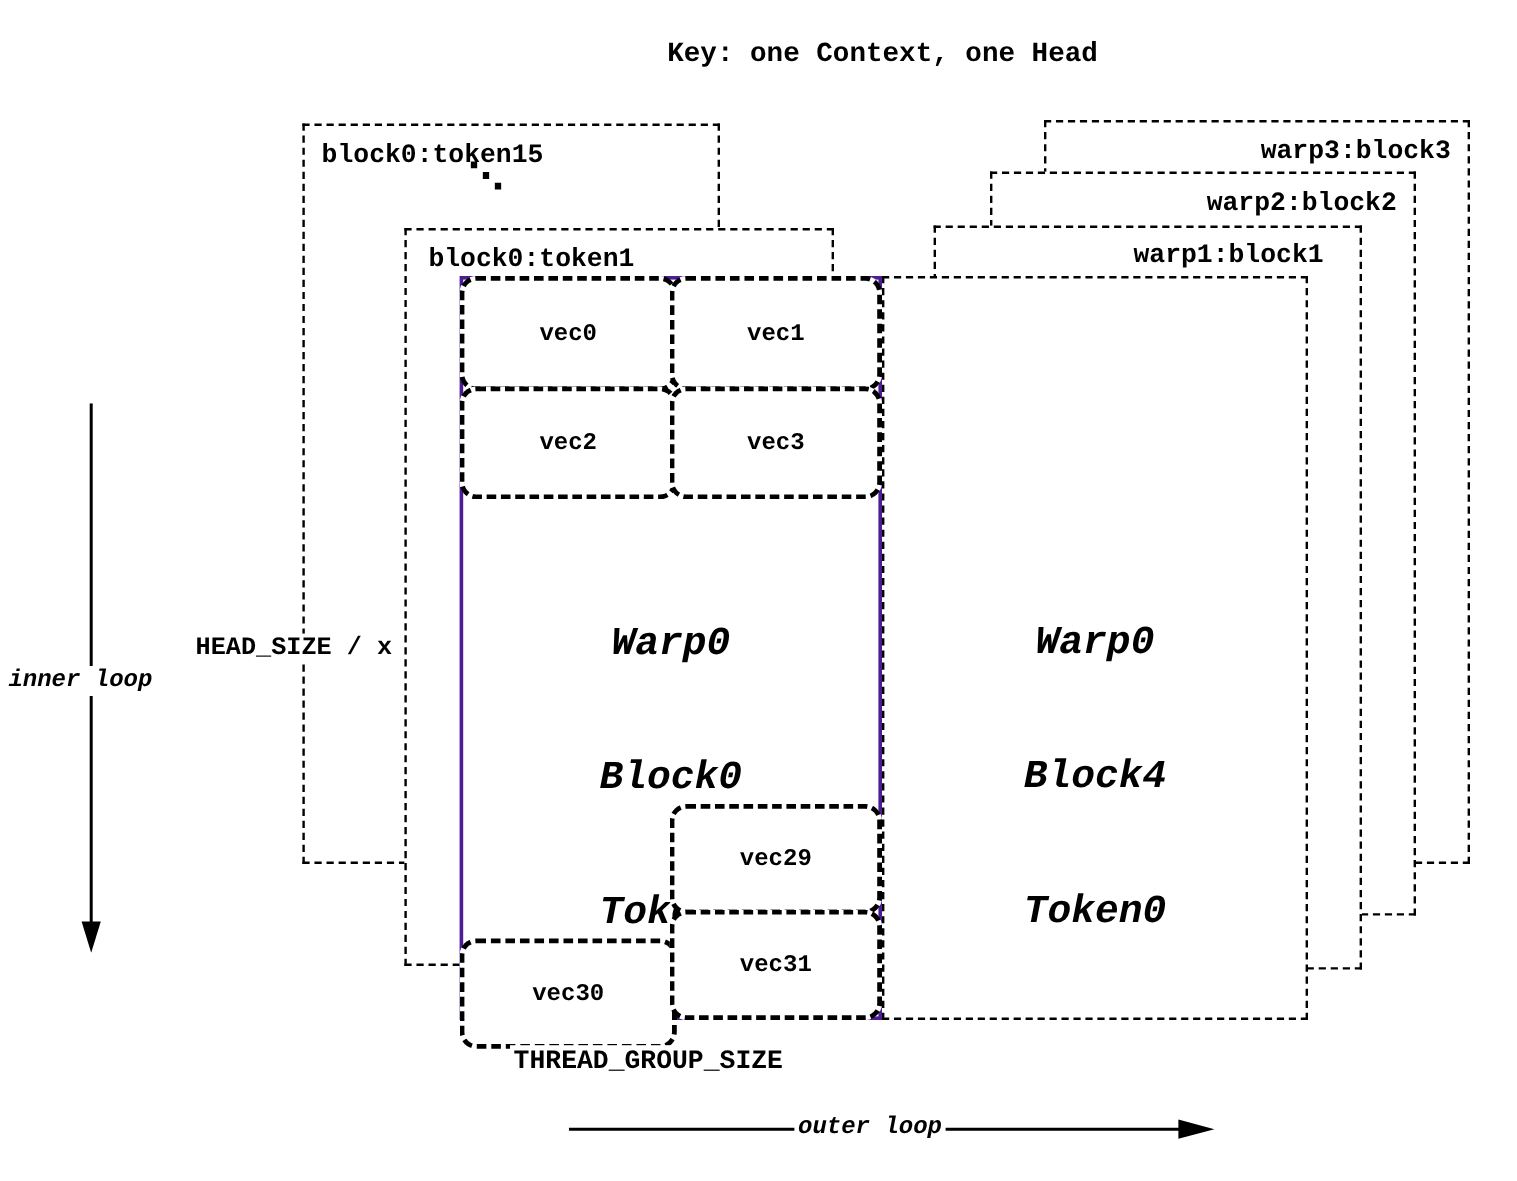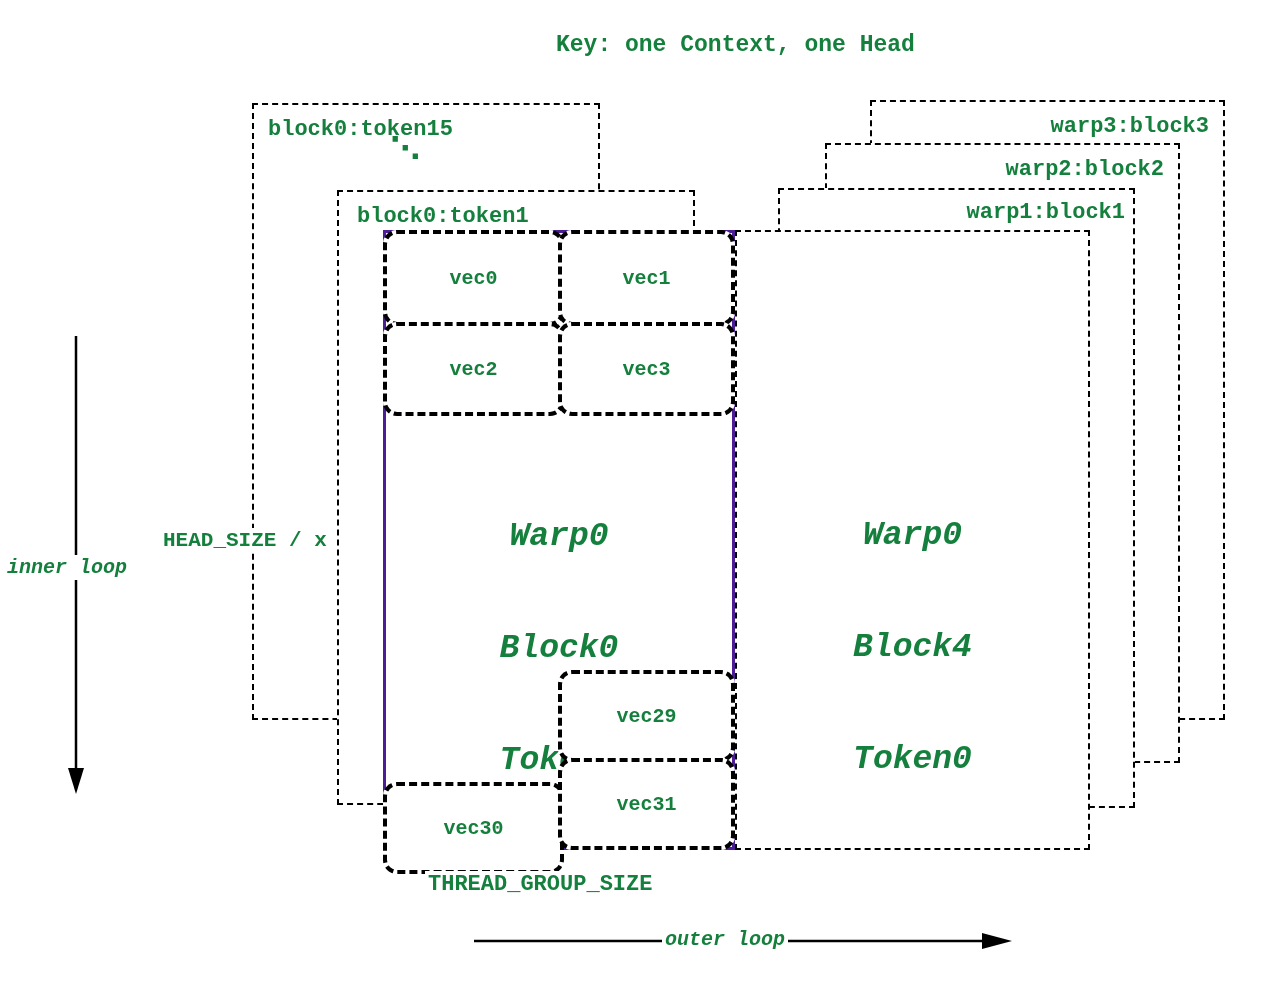--- a/index.html
+++ b/index.html
@@ -2,21 +2,21 @@
 <html><head>
 <meta charset="utf-8">
 <style>
   html, body { margin: 0; padding: 0; background: #ffffff; }
   .canvas {
     position: relative;
     width: 1264px;
     height: 984px;
     background: #ffffff;
     font-family: "Liberation Mono", "DejaVu Sans Mono", monospace;
-    color: #15803d;
+    color: #000000;
     overflow: hidden;
   }
   .title {
     position: absolute;
     left: 556px; top: 32px;
     font-weight: bold;
     font-size: 23px;
     white-space: nowrap;
   }
   .layer-box {
@@ -128,21 +128,21 @@
     <div class="layer-label" style="left:18px; top:12px;">block0:token1</div>
   </div>
 
   <div class="layer-box rbox3">
     <div class="layer-label" style="right:14px; top:12px;">warp3:block3</div>
   </div>
   <div class="layer-box rbox2">
     <div class="layer-label" style="right:14px; top:12px;">warp2:block2</div>
   </div>
   <div class="layer-box rbox1">
-    <div class="layer-label" style="right:8px; top:10px;">warp1:block1</div>
+    <div class="layer-label" style="right:30px; top:10px;">warp1:block1</div>
   </div>
 
   <div class="dashed-main">
     <div class="big-label">
       <span class="big-line">Warp0</span>
       <span class="big-line">Block4</span>
       <span class="big-line">Token0</span>
     </div>
   </div>
 

